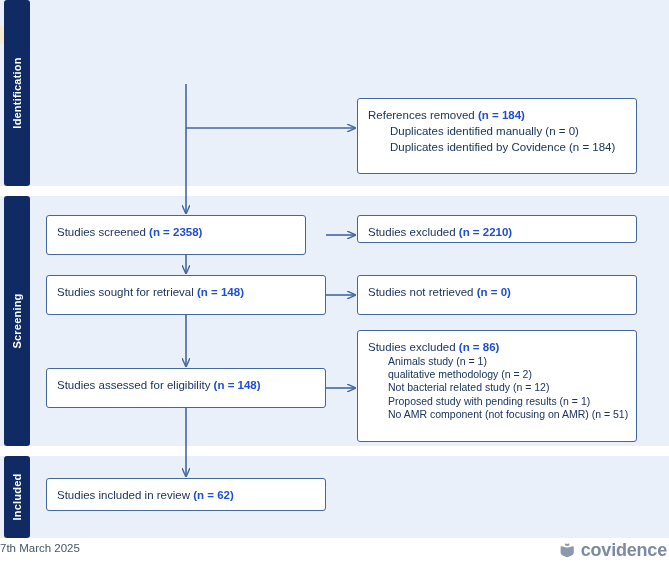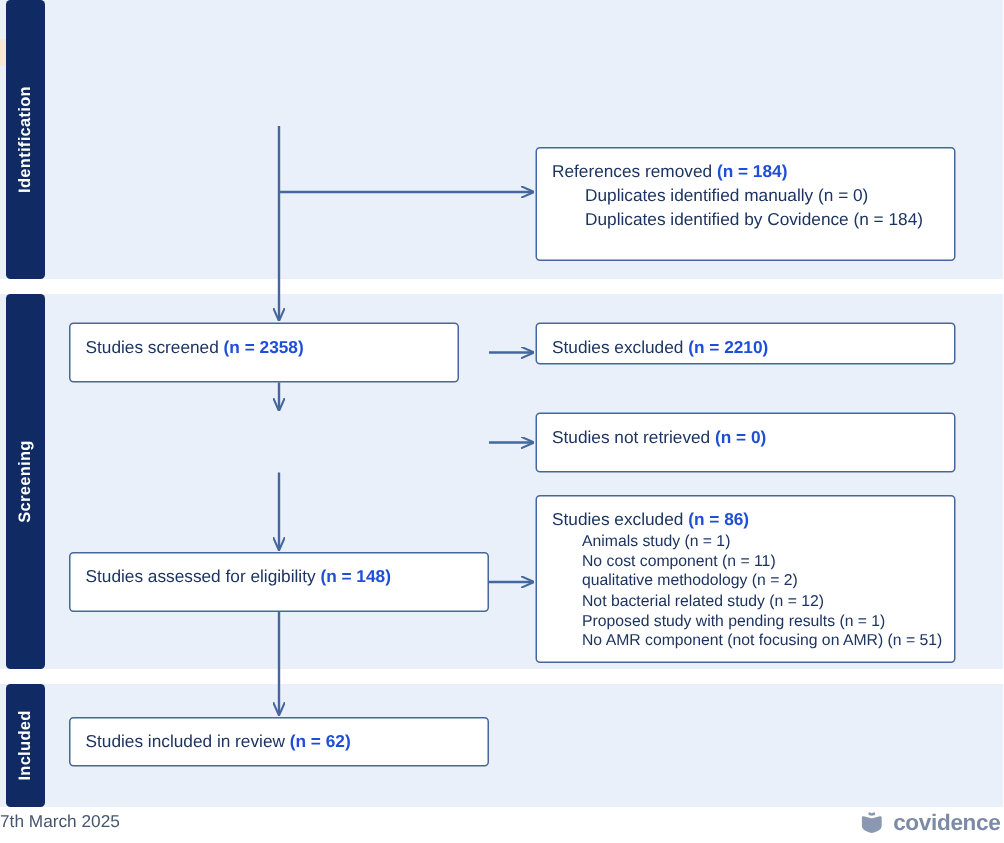--- a/index.html
+++ b/index.html
@@ -131,21 +131,21 @@
   }
   #footer-logo {
     position: absolute;
     right: 2px;
     top: 2px;
     display: flex;
     align-items: center;
     gap: 5px;
   }
   #footer-logo .logo-word {
-    font-size: 15px;
+    font-size: 18px;
     font-weight: bold;
     color: #7c8aa5;
     letter-spacing: -0.2px;
   }
 </style>
 </head>
 <body>
 
 <div id="diagram">
 
@@ -197,33 +197,35 @@
   </div>
 
   <div class="box" id="box-screened">
     <div class="title-line"><span>Studies screened </span><span class="nval">(n = 2358)</span></div>
   </div>
 
   <div class="box" id="box-excluded-screen">
     <div class="title-line"><span>Studies excluded </span><span class="nval">(n = 2210)</span></div>
   </div>
 
+  <div class="box" id="box-retrieval">
+    <div class="title-line"><span>Studies sought for retrieval </span><span class="nval">(n = 148)</span></div>
+  </div>
 
   <div class="box" id="box-not-retrieved">
     <div class="title-line"><span>Studies not retrieved </span><span class="nval">(n = 0)</span></div>
   </div>
 
   <div class="box" id="box-eligibility">
     <div class="title-line"><span>Studies assessed for eligibility </span><span class="nval">(n = 148)</span></div>
   </div>
 
   <div class="box reasons" id="box-excluded-reasons">
     <div class="title-line"><span>Studies excluded </span><span class="nval">(n = 86)</span></div>
     <div class="sub-line">Animals study (n = 1)</div>
-    <div class="sub-line">No cost component (n = 11)</div>
     <div class="sub-line">qualitative methodology (n = 2)</div>
     <div class="sub-line">Not bacterial related study (n = 12)</div>
     <div class="sub-line">Proposed study with pending results (n = 1)</div>
     <div class="sub-line">No AMR component (not focusing on AMR) (n = 51)</div>
   </div>
 
   <div class="box" id="box-included">
     <div class="title-line"><span>Studies included in review </span><span class="nval">(n = 62)</span></div>
   </div>
 

